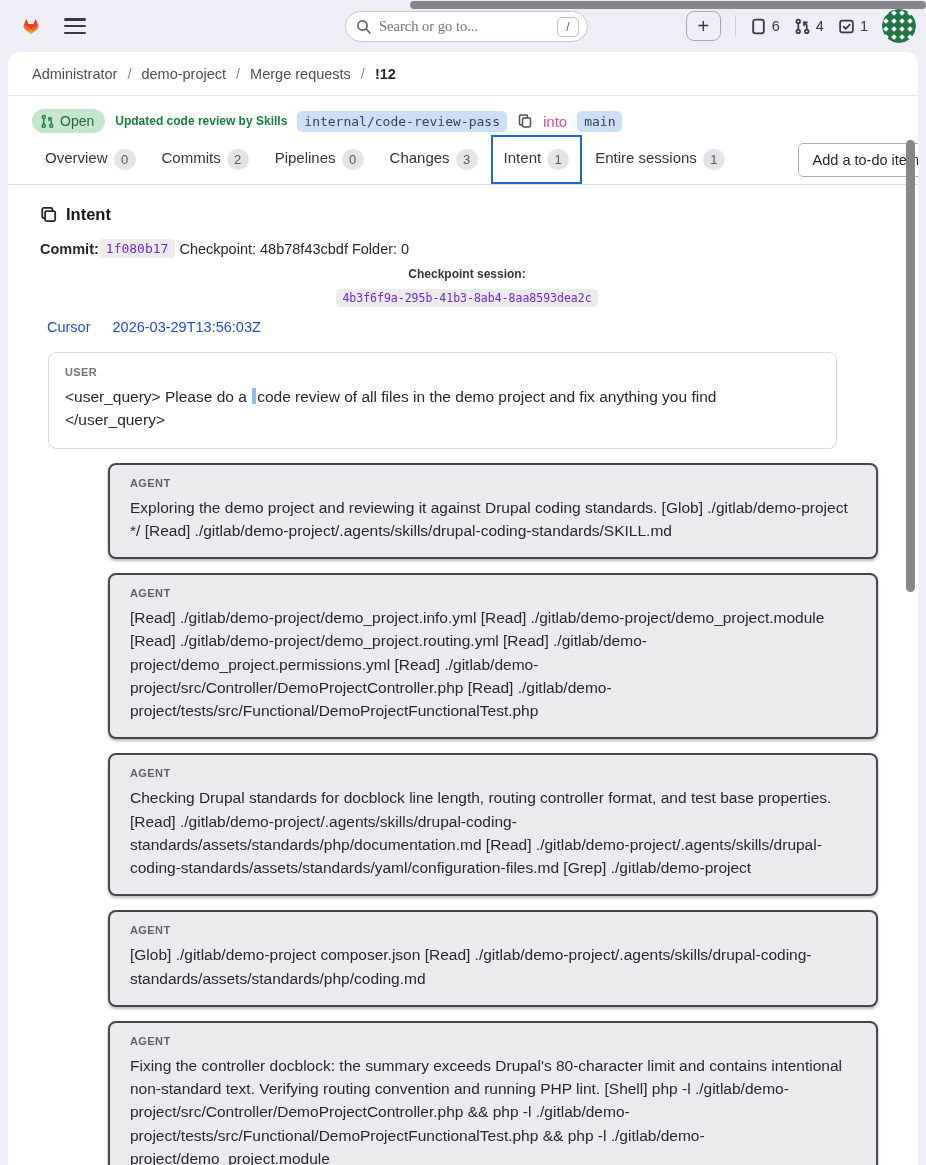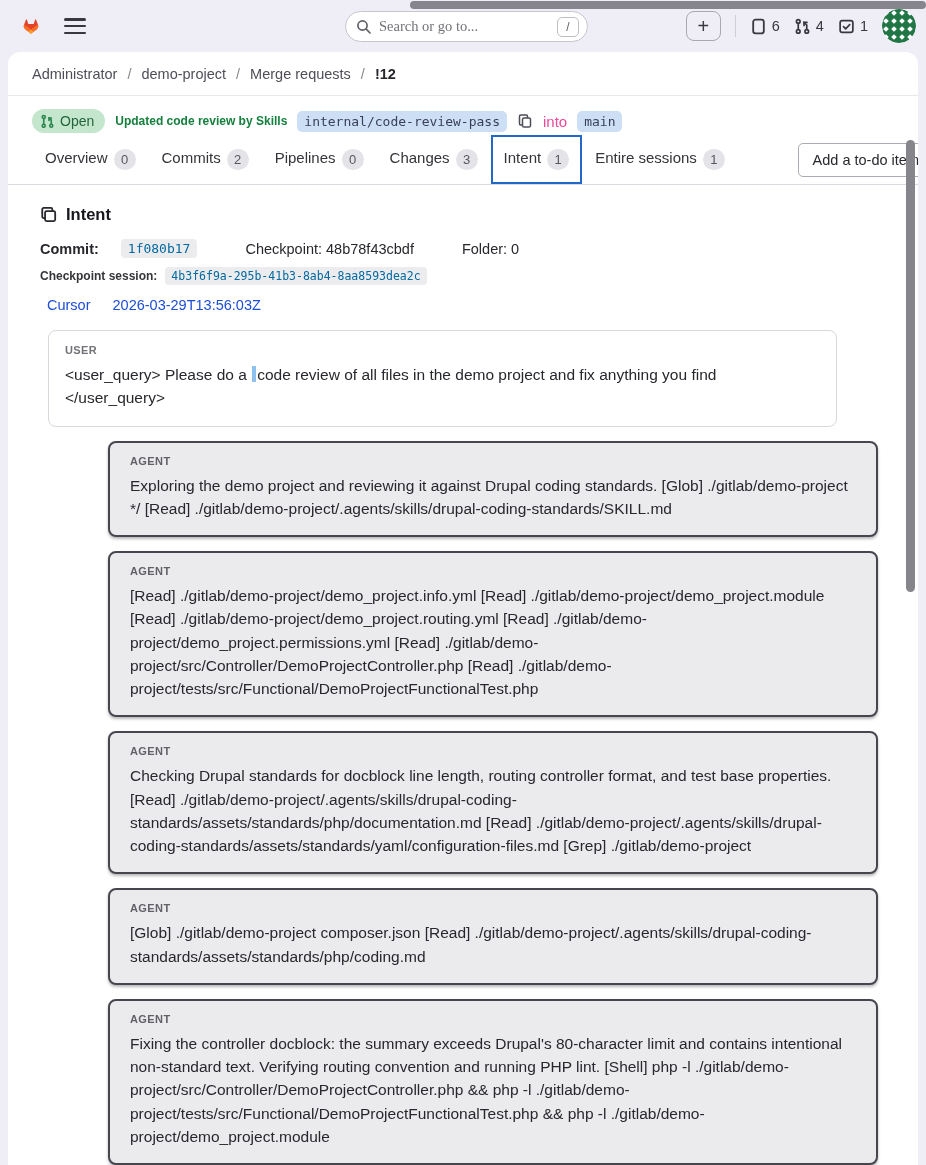--- a/index.html
+++ b/index.html
@@ -91,27 +91,27 @@
   }
 
   
   .content { padding:20px 24px 0 32px; }
   .intent-head { display:flex; align-items:center; gap:8px; }
   .intent-title { font-size:16.5px; font-weight:bold; color:#18171d; }
   .intent-badge {
     background:#cbe2f9; color:#2061ae; font-size:14px; padding:4px 12px; border-radius:13px;
   }
 
-  .meta-line { margin-top:15px; font-size:14.5px; color:#28272d; display:flex; align-items:center; gap:22px; flex-wrap:wrap; }
+  .meta-line { margin-top:15px; font-size:14.5px; color:#28272d; display:flex; align-items:center; gap:0; flex-wrap:wrap; }
   .meta-line b { font-weight:bold; }
   .chip {
     font-family:"DejaVu Sans Mono", monospace; background:#ececef; border-radius:4px;
-    padding:2px 7px; font-size:13px; color:#0369a1;
-  }
-  .meta-small { margin-top:9px; font-size:12px; display:flex; align-items:center; gap:8px; }
+    padding:2px 7px; font-size:13px; color:#6d28d9;
+  }
+  .meta-small { margin-top:9px; font-size:12px; display:flex; align-items:center; gap:8px;flex-direction:column; }
   .meta-small b { font-weight:bold; color:#35343a; }
   .chip.small { font-size:11.5px; padding:2px 6px; }
   .cursor-line { margin-top:12px; padding-left:7px; font-size:14.5px; color:#1d4ed8; display:flex; gap:22px; }
 
   .msg-user {
     margin:17px 0 0 8px; width:789px; background:#fff; border:1px solid #d8d7dd; border-radius:8px;
     padding:13px 16px 16px 16px;
   }
   .msg-label { font-size:11px; font-weight:bold; letter-spacing:0.4px; color:#737278; }
   .msg-text { margin-top:7px; font-size:15.5px; line-height:1.5; color:#28272d; overflow-wrap:break-word; }

